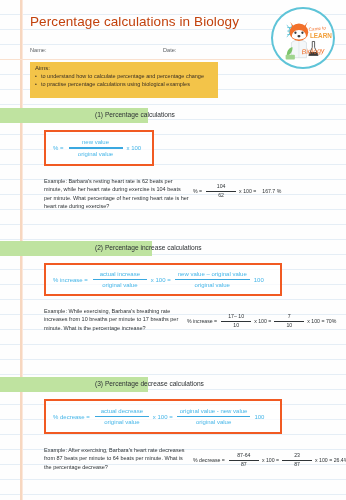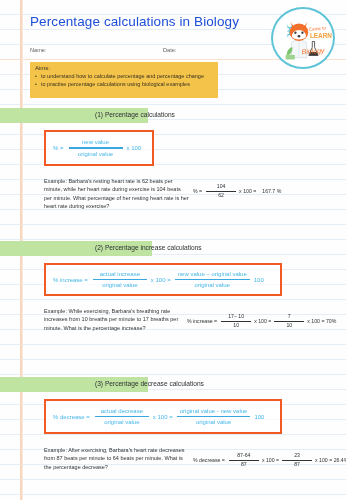--- a/index.html
+++ b/index.html
@@ -33,21 +33,21 @@
     background:#fbe8dc;z-index:1;
   }
   .red-rule{
     position:absolute;left:0;right:0;height:1px;background:#fae1cf;z-index:1;
   }
   #content{position:absolute;inset:0;z-index:3;}
 
   
   .title{
     position:absolute;left:30px;top:14px;
-    font-size:13.5px;color:#1d4ed8;letter-spacing:.1px;
+    font-size:13.5px;color:#c2410c;letter-spacing:.1px;
     white-space:nowrap;
   }
   .namedate{
     position:absolute;left:30px;top:47px;width:240px;
     font-size:5.6px;color:#5a5f63;
   }
   .namedate .lbl{position:absolute;top:0;}
   .lbl-name{left:0;}
   .lbl-date{left:133px;}
 

